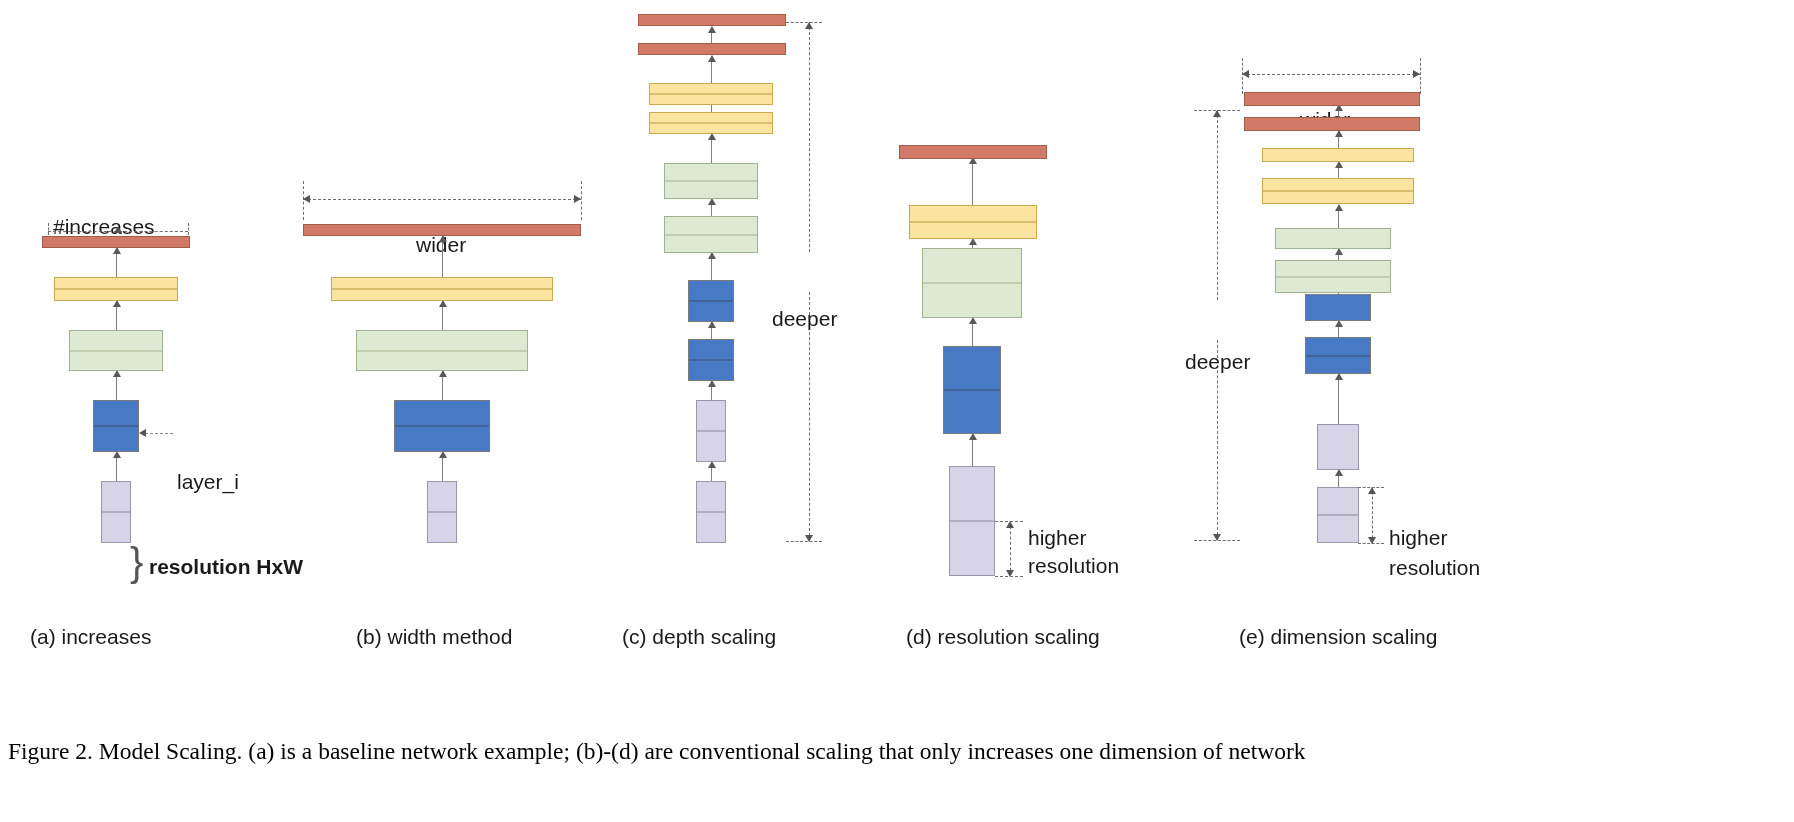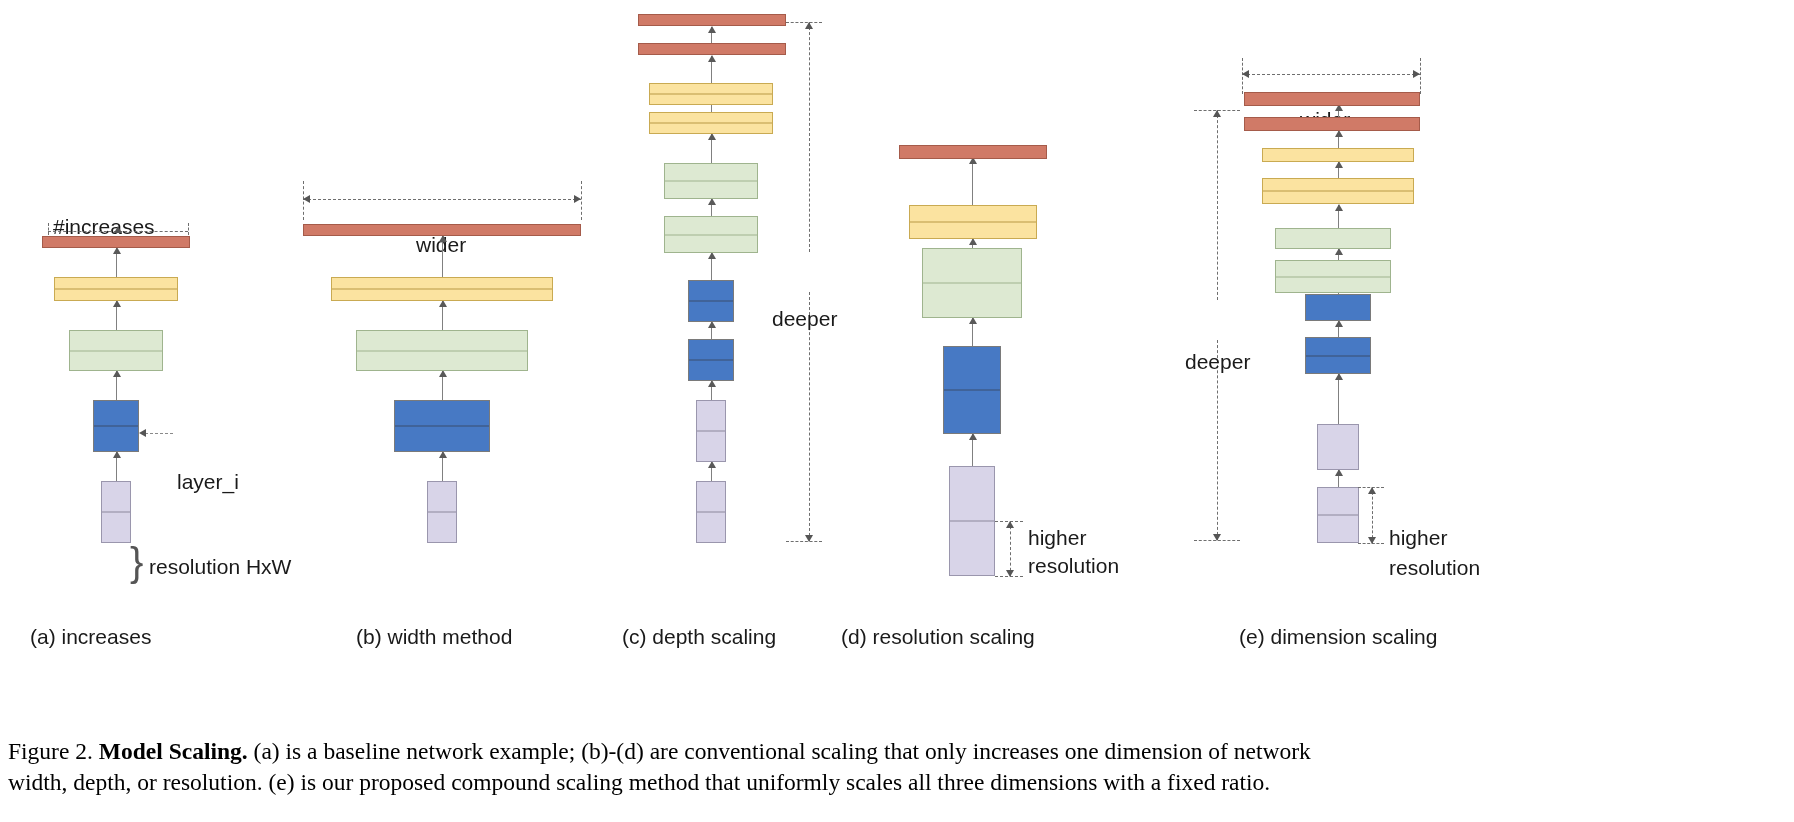--- a/index.html
+++ b/index.html
@@ -49,21 +49,21 @@
        color:#1a1a1a;white-space:nowrap;margin-top:48px;}
   .t-annot{font-size:21px;}
   .t-col{font-size:21px;}
   .t-brace{font-size:26px;color:#555;}
 
   
   #caption{position:absolute;left:8px;top:736px;width:1780px;
       font-family:"Liberation Serif",serif;font-size:23.5px;line-height:31px;
       color:#000;}
   #caption .fig{}
-  #caption .bold{font-weight:bold;}
+  #caption .bold{font-weight:normal;}
 </style>
 </head>
 <body>
 
 <div id="figure">
 
   <div>
 
     <span class="txt t-annot" style="left:53px;top:167px;">#increases</span>
     <div class="dash-h" style="left:48px;top:231px;width:140px;"></div>
@@ -79,21 +79,21 @@
     <div class="arrow" style="left:116px;top:301px;height:29px;"></div>
     <div class="blk c-yellow split" style="left:54px;top:277px;width:124px;height:24px;"></div>
     <div class="arrow" style="left:116px;top:248px;height:29px;"></div>
     <div class="blk c-red" style="left:42px;top:236px;width:148px;height:12px;"></div>
 
     <div class="dash-h light" style="left:145px;top:433px;width:28px;"></div>
     <div class="ahead left" style="left:139px;top:429px;"></div>
     <span class="txt t-annot" style="left:177px;top:422px;">layer_i</span>
 
     <span class="txt t-brace" style="left:130px;top:494px;font-size:40px;line-height:40px;">}</span>
-    <span class="txt t-annot" style="left:149px;top:507px;">resolution HxW</span>
+    <span class="txt t-annot" style="left:149px;top:507px;font-weight:bold;">resolution HxW</span>
 
     <span class="txt t-col" style="left:30px;top:577px;">(a) increases</span>
   </div>
 
   <div>
     <div class="dash-h" style="left:303px;top:199px;width:278px;"></div>
     <div class="dash-v" style="left:303px;top:181px;height:39px;"></div>
     <div class="dash-v" style="left:581px;top:181px;height:39px;"></div>
     <div class="ahead left" style="left:303px;top:195px;"></div>
     <div class="ahead right" style="left:574px;top:195px;"></div>
@@ -156,21 +156,21 @@
     <div class="blk c-red" style="left:899px;top:145px;width:148px;height:14px;"></div>
 
     <div class="dash-h" style="left:995px;top:521px;width:28px;"></div>
     <div class="dash-h" style="left:995px;top:576px;width:28px;"></div>
     <div class="dash-v" style="left:1010px;top:521px;height:55px;"></div>
     <div class="ahead up" style="left:1006px;top:521px;"></div>
     <div class="ahead down" style="left:1006px;top:570px;"></div>
     <span class="txt t-annot" style="left:1028px;top:478px;">higher</span>
     <span class="txt t-annot" style="left:1028px;top:506px;">resolution</span>
 
-    <span class="txt t-col" style="left:841px;top:577px;">(d) resolution scaling</span>
+    <span class="txt t-col" style="left:906px;top:577px;">(d) resolution scaling</span>
   </div>
 
   <div>
 
     <div class="dash-h" style="left:1242px;top:74px;width:178px;"></div>
     <div class="dash-v" style="left:1242px;top:58px;height:36px;"></div>
     <div class="dash-v" style="left:1420px;top:58px;height:36px;"></div>
     <div class="ahead left" style="left:1242px;top:70px;"></div>
     <div class="ahead right" style="left:1413px;top:70px;"></div>
     <span class="txt t-annot" style="left:1292px;top:60px;background:#fff;padding:0 8px;">wider</span>
@@ -211,14 +211,13 @@
     <span class="txt t-annot" style="left:1389px;top:478px;">higher</span>
     <span class="txt t-annot" style="left:1389px;top:508px;">resolution</span>
 
     <span class="txt t-col" style="left:1239px;top:577px;">(e) dimension scaling</span>
   </div>
 
 </div>
 
 <div id="caption">
   <span class="fig">Figure 2.</span><span class="bold" style="margin-left:6px;">Model Scaling.</span><span> (a) is a baseline network example; (b)-(d) are conventional scaling that only increases one dimension of network</span><br>
-  <span>width, depth, or resolution. (e) is our proposed compound scaling method that uniformly scales all three dimensions with a fixed ratio.</span>
 </div>
 
 </body></html>

